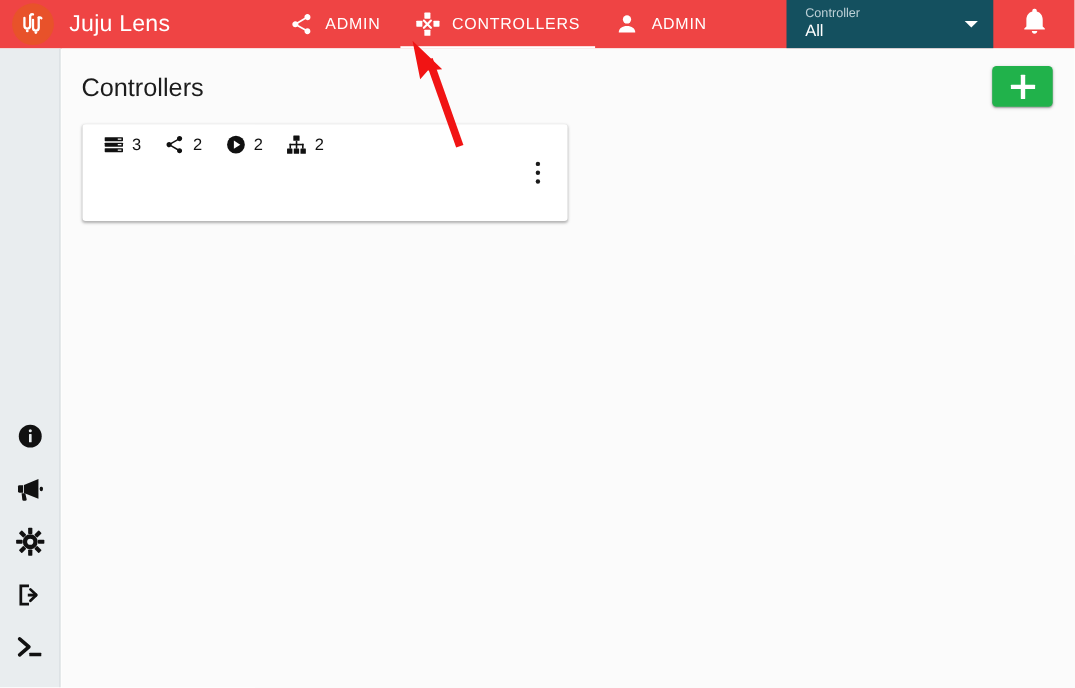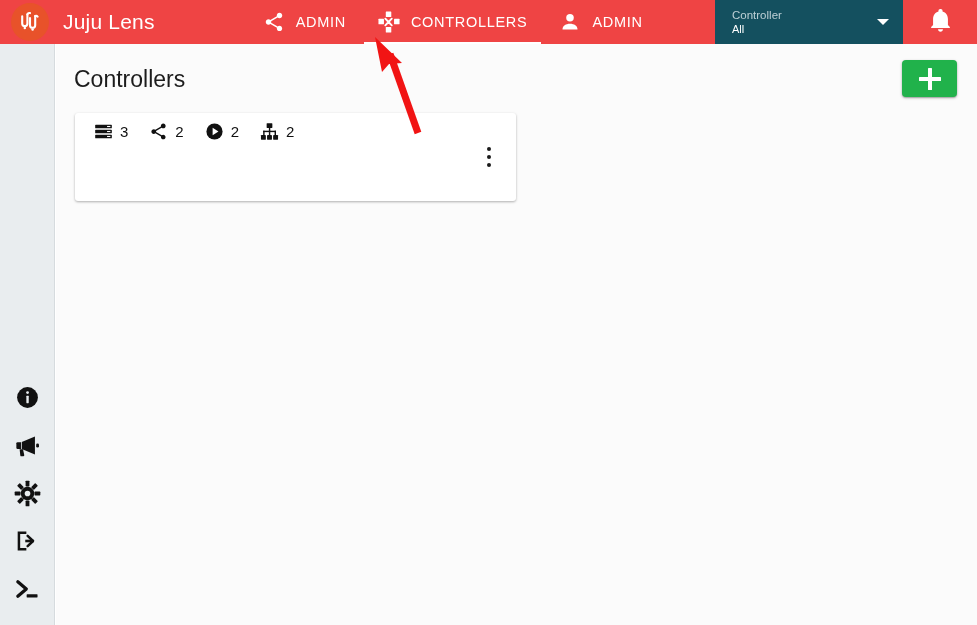--- a/index.html
+++ b/index.html
@@ -45,21 +45,21 @@
 
   
   .ctrl-select {
     position: absolute; left: 715px; top: 0;
     width: 188px; height: 44px;
     background: #14505f;
     display: flex; align-items: center; cursor: pointer;
   }
   .ctrl-text { padding-left: 17px; line-height: 1.15; }
   .ctrl-label { color: #bdd0d6; font-size: 11.5px; display: block; }
-  .ctrl-value { color: #ffffff; font-size: 11px; display: block; margin-top: 1px; }
+  .ctrl-value { color: #ffffff; font-size: 15px; display: block; margin-top: 1px; }
   .caret {
     position: absolute; right: 14px; top: 19px;
     width: 0; height: 0;
     border-left: 6px solid transparent;
     border-right: 6px solid transparent;
     border-top: 6px solid #ffffff;
   }
   .bell-wrap {
     position: absolute; right: 0; top: 0; width: 74px; height: 44px;
     display: flex; align-items: center; justify-content: center; cursor: pointer;

